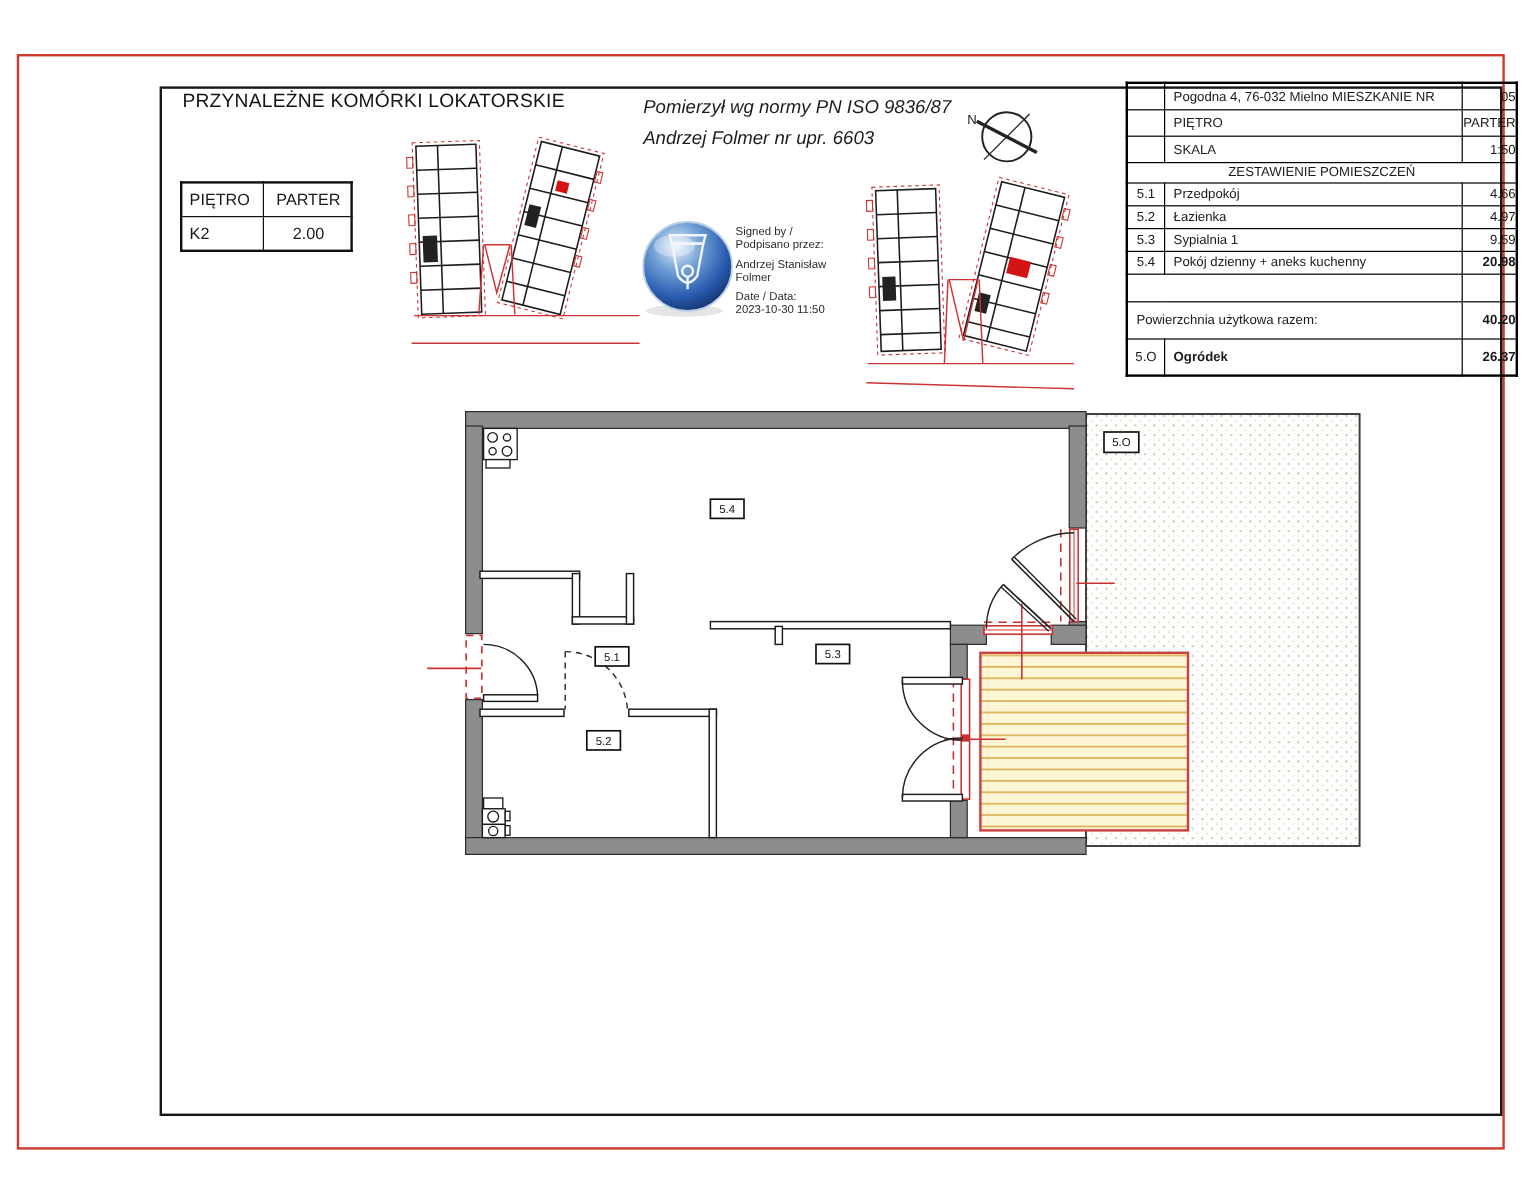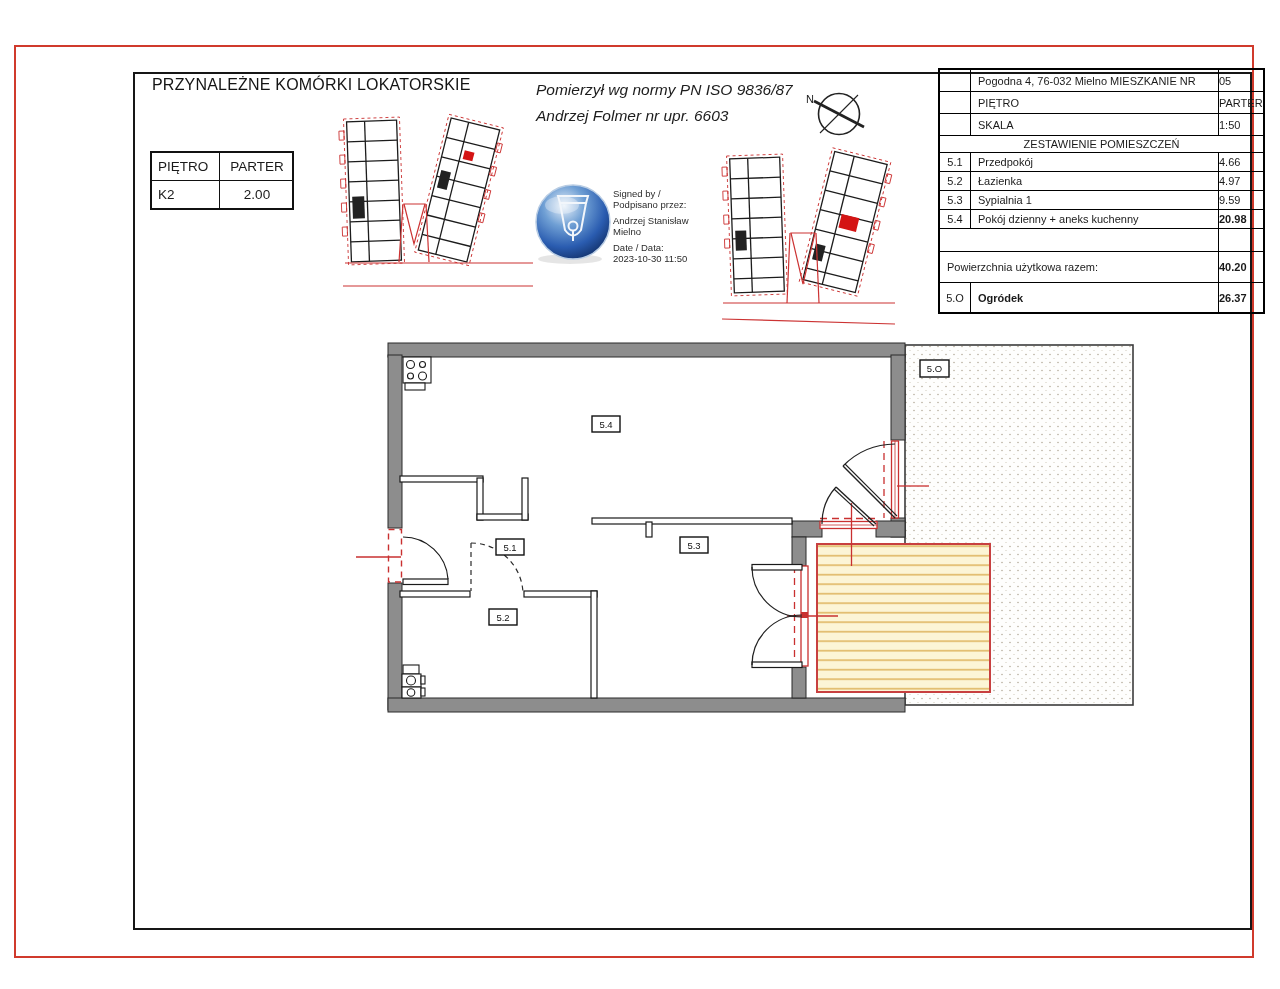--- a/index.html
+++ b/index.html
@@ -21,21 +21,21 @@
   
   .sig-text{left:613px;top:189px;font-size:9.5px;line-height:10.5px;color:#2b2b2b;}
   .sig-text .gap{height:6px;}
   
   .info-table{left:938px;top:68px;border-collapse:collapse;table-layout:fixed;width:314px;
               border:2px solid #000;font-size:11px;}
   .info-table td{border:1.4px solid #000;vertical-align:middle;padding:0;overflow:hidden;
                  white-space:nowrap;}
   .info-table .c1{width:30px;text-align:center;}
   .info-table .c2{width:240px;text-align:left;padding-left:7px;}
-  .info-table .c3{width:44px;text-align:left;}
+  .info-table .c3{width:44px;text-align:right;}
   .info-table tr.rT td{height:21px;margin-top:12px;}
   .info-table td.hdr{text-align:center;height:16px;font-size:11px;}
   .info-table tr.rm td{height:18px;}
   .info-table tr.empty td{height:22px;}
   .info-table tr.total td{height:30px;}
   .info-table tr.garden td{height:29px;}
   .b{font-weight:bold;margin-left:32px;}
   svg text{font-family:"Liberation Sans", sans-serif;}
 </style>
 </head>
@@ -64,21 +64,21 @@
   <div class="abs surveyor">
     <div>Pomierzył wg normy  PN ISO 9836/87</div>
     <div>Andrzej Folmer nr upr. 6603</div>
   </div>
 
   <div class="abs sig-text">
     <div>Signed by /</div>
     <div>Podpisano przez:</div>
     <div class="gap"></div>
     <div>Andrzej Stanisław</div>
-    <div>Mielno</div>
+    <div>Folmer</div>
     <div class="gap"></div>
     <div>Date / Data:</div>
     <div>2023-10-30 11:50</div>
   </div>
 
   <table class="abs info-table">
     <tbody>
         <tr class="rT">
       <td class="c1"></td>
       <td class="c2">Pogodna 4, 76-032 Mielno MIESZKANIE NR</td>

